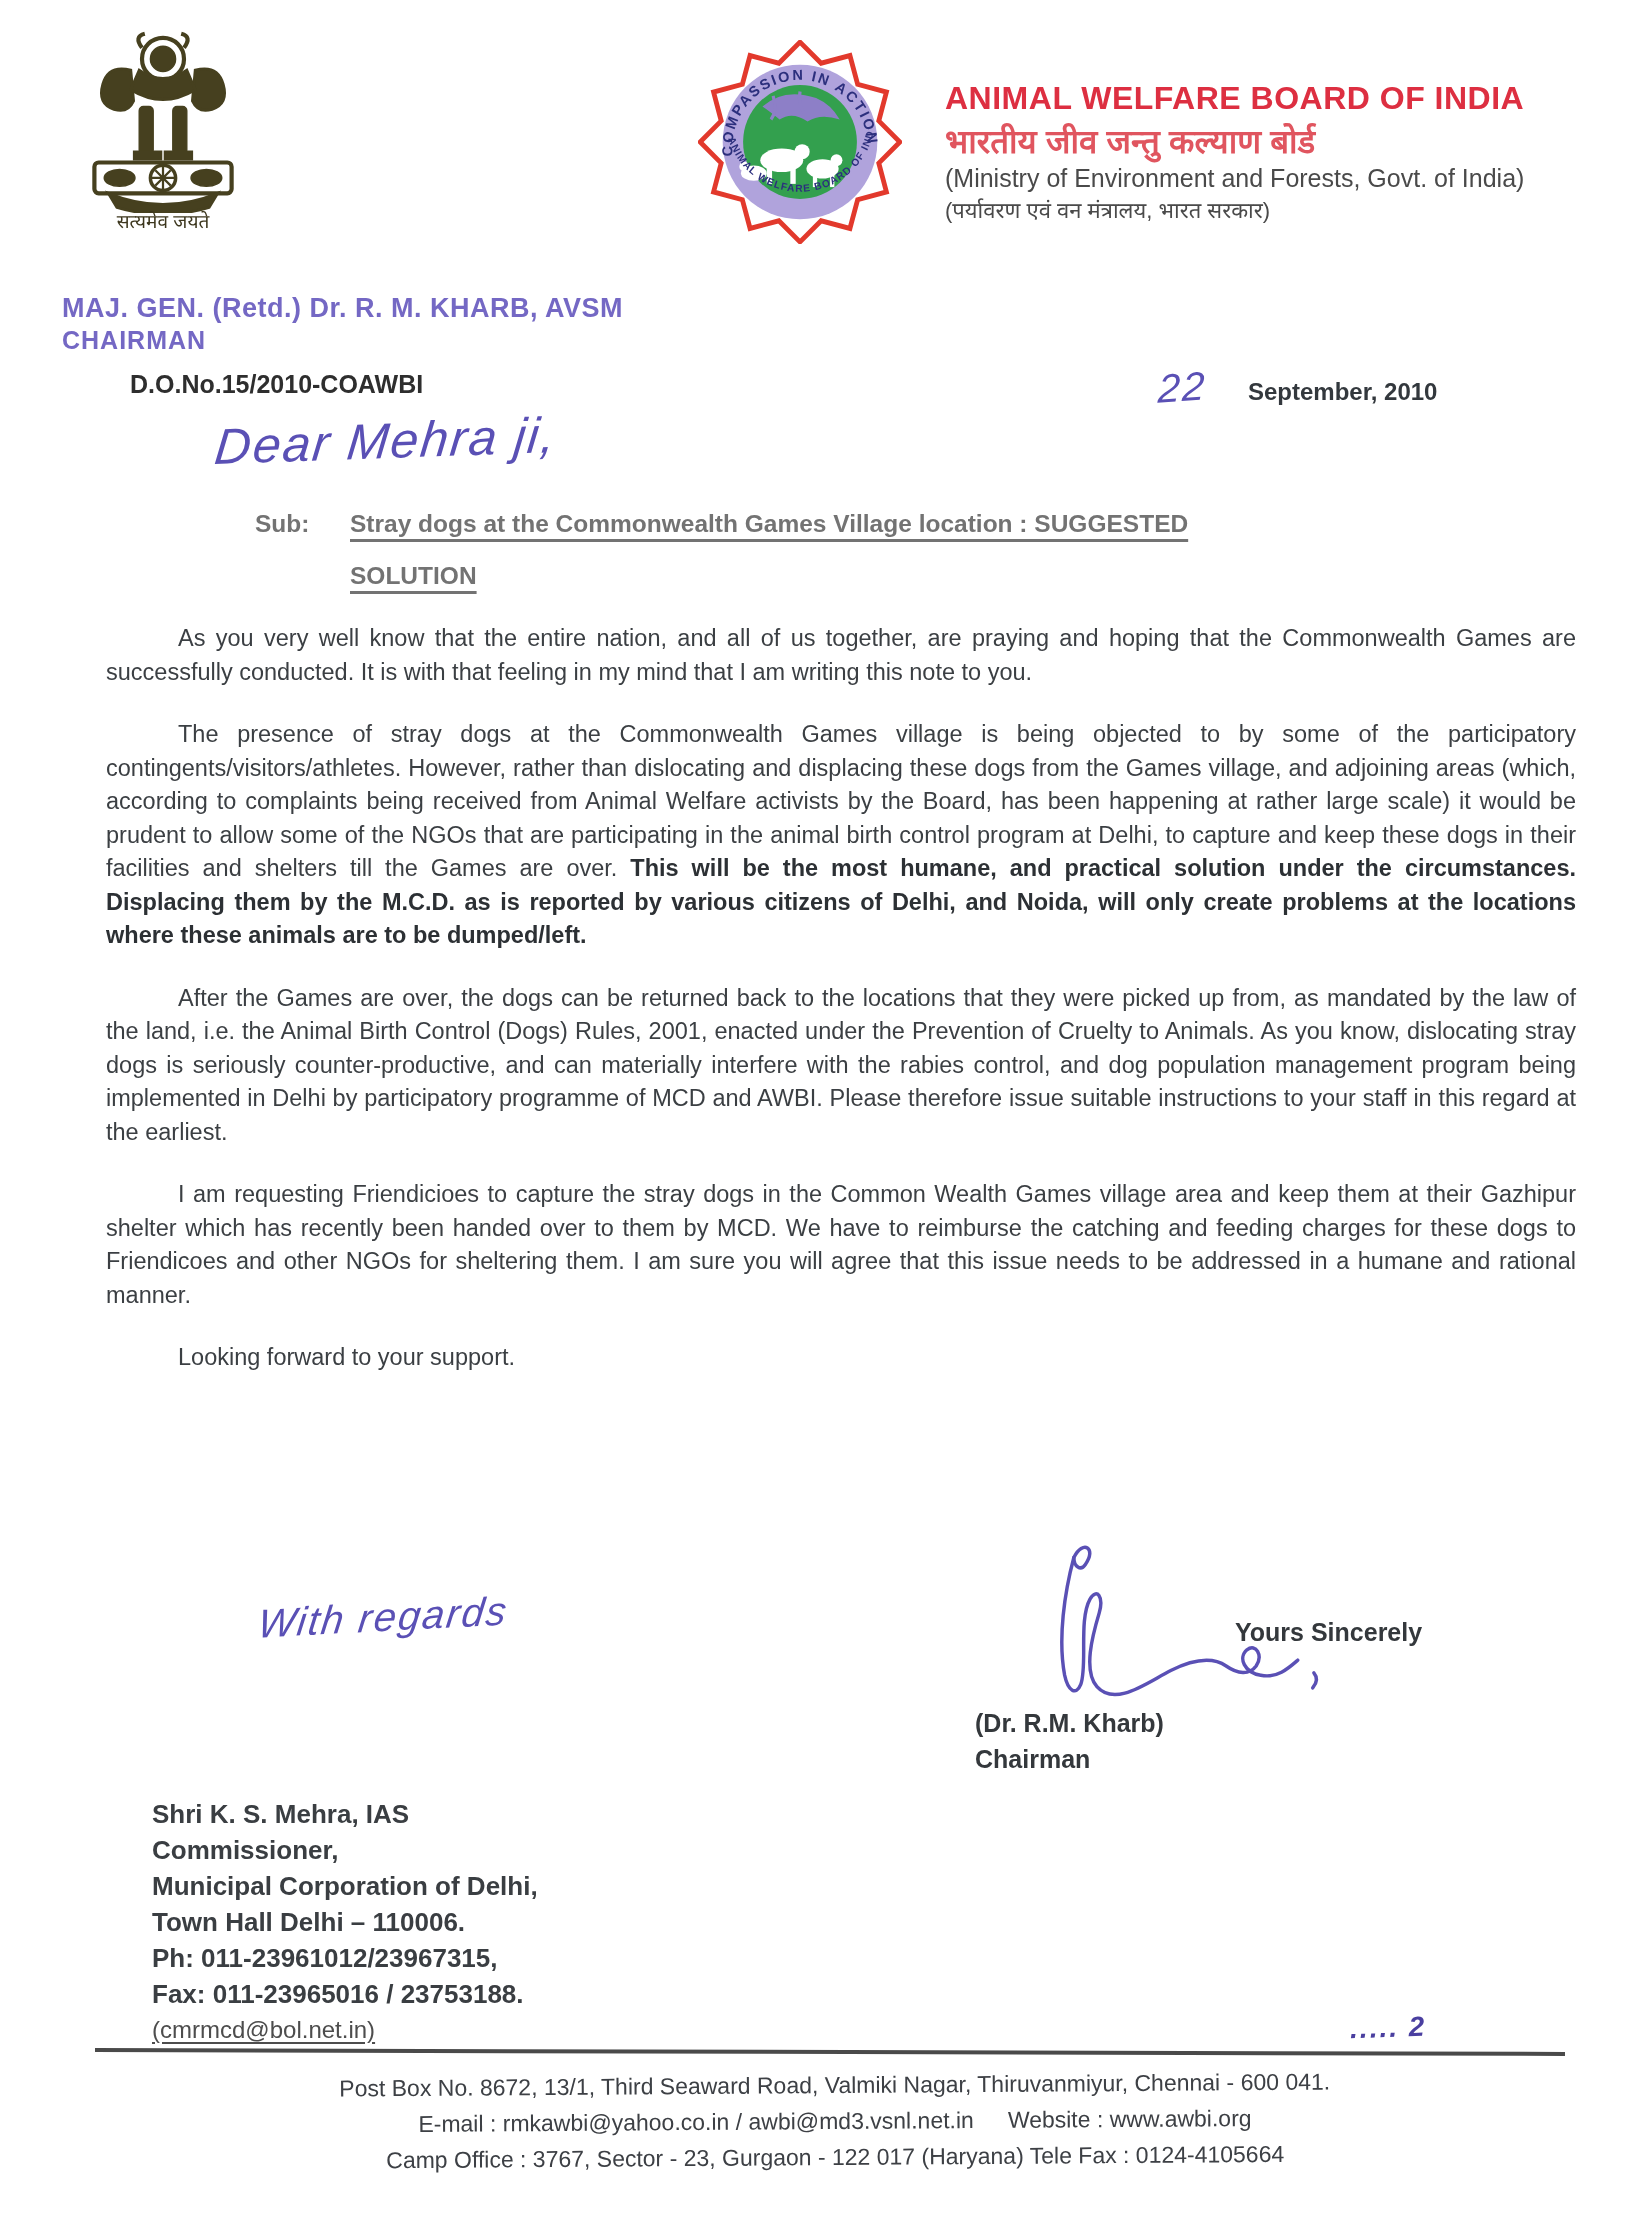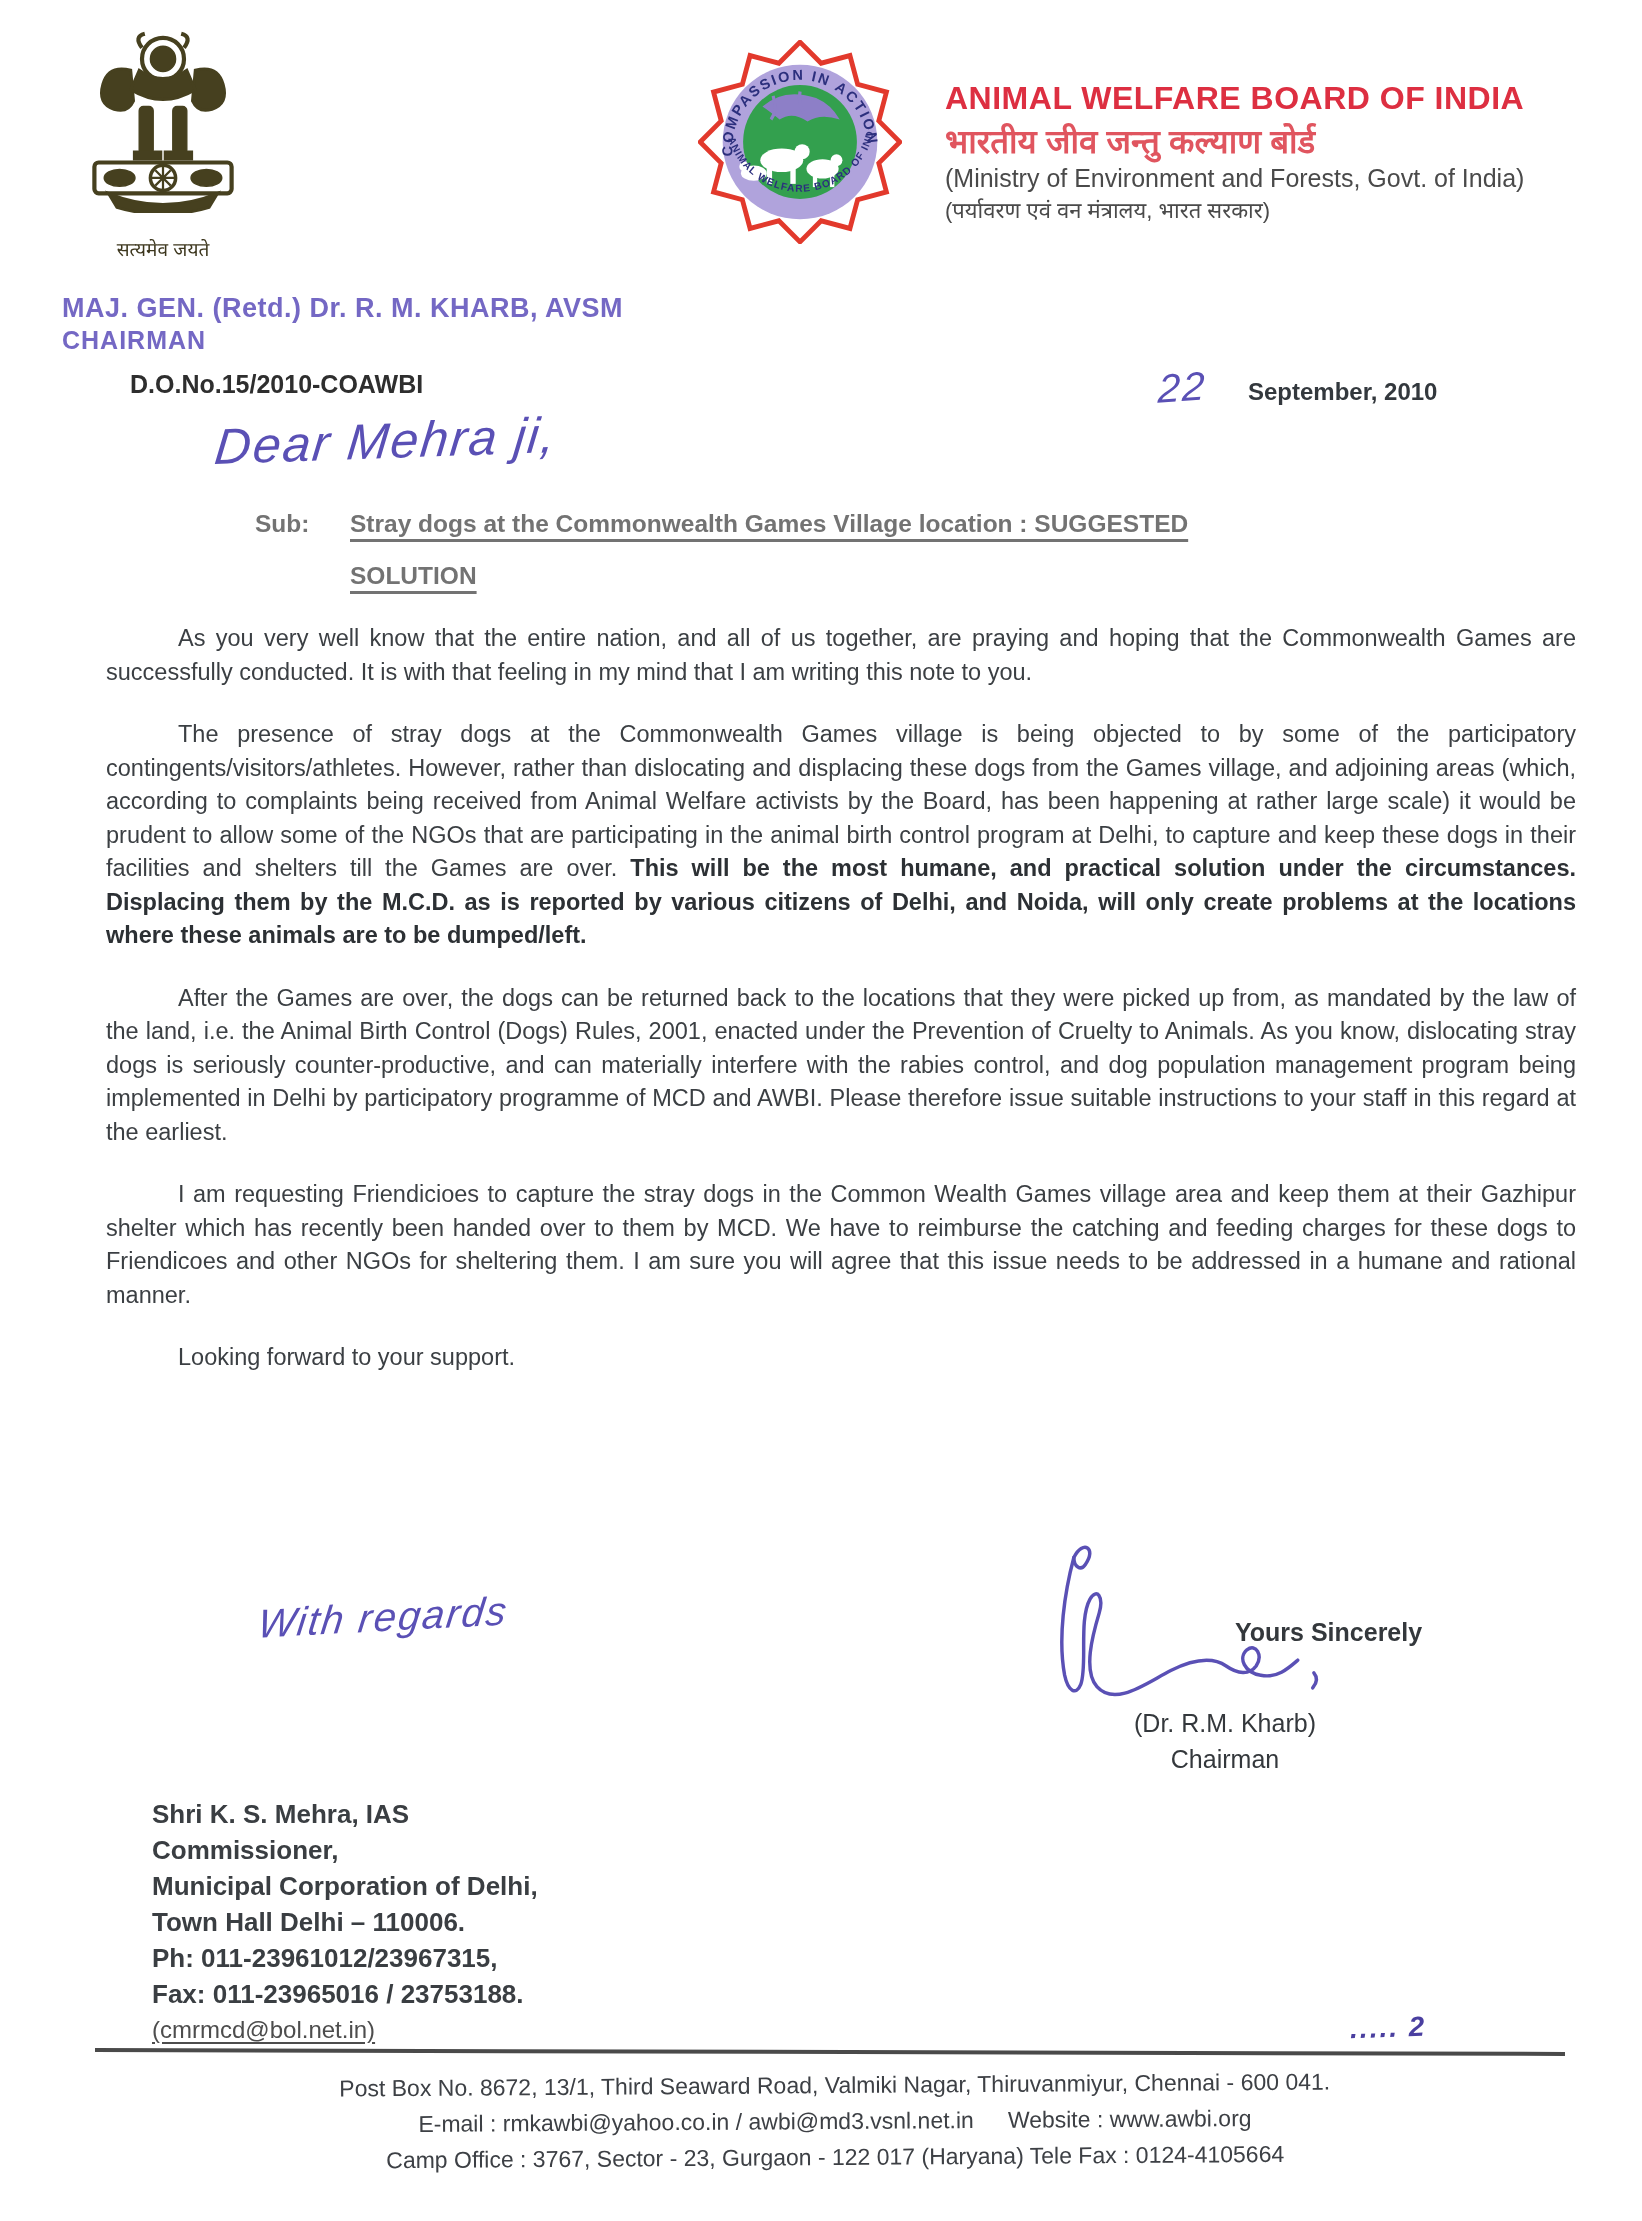--- a/index.html
+++ b/index.html
@@ -8,21 +8,21 @@
     background:#ffffff; overflow:hidden;
     font-family:"Liberation Sans", sans-serif; color:#3d3d3d;
   }
   .abs { position:absolute; }
 
   
   .org-en { font-size:32px; font-weight:bold; color:#dd2f41; letter-spacing:0.5px; }
   .org-hi { font-size:33px; font-weight:bold; color:#e0555f; }
   .ministry-en { font-size:25px; color:#4a4a4a; }
   .ministry-hi { font-size:22px; color:#4a4a4a; }
-  .emblem-caption { font-size:19px; color:#3c361d; width:210px; text-align:center;margin-top:28px; }
+  .emblem-caption { font-size:19px; color:#3c361d; width:210px; text-align:center; }
 
   .chairman-line1 { font-size:27px; font-weight:bold; color:#7468c4; letter-spacing:0.5px; }
   .chairman-line2 { font-size:25px; font-weight:bold; color:#7468c4; letter-spacing:1px; }
 
   .do-no { font-size:25px; font-weight:bold; color:#2e2e2e; }
   .date-rest { font-size:24px; font-weight:bold; color:#33383d; }
 
   .hand { color:#5a50b5; font-style:italic; letter-spacing:2px; }
   .hand-greeting { font-size:50px; transform:rotate(-2deg) skewX(-8deg); }
   .hand-day { font-size:40px; transform:rotate(-4deg) skewX(-6deg); }
@@ -36,21 +36,21 @@
 
   .bodycol { width:1470px; }
   .para {
     font-size:23.5px; line-height:33.5px; color:#3b3f43;
     text-align:justify; text-indent:72px; margin:0 0 29px 0;
   }
   .para b { color:#2c3034; }
   .para-last { text-align:left; }
 
   .sincerely { font-size:25px; font-weight:bold; color:#34383c;text-align:center; }
-  .signer { font-size:25px; font-weight:normal; color:#34383c; text-align:center; line-height:36px; }
+  .signer { font-size:25px; font-weight:bold; color:#34383c; text-align:left; line-height:36px; }
 
   .recipient { font-size:26px; font-weight:bold; color:#3a3e42; line-height:36px; }
   .recipient-email { font-size:24px; font-weight:normal; color:#4d4d4d; text-decoration:underline; text-underline-offset:4px; }
 
   .footer-rule { height:4px; background:#4a4a4a; transform:rotate(0.15deg); }
   .footer-text { width:1480px; text-align:center; font-size:23px; color:#3d4045; transform:rotate(-0.4deg); }
   .footer-line { margin-bottom:9px; }
   .footer-gap { display:inline-block; width:34px; }
 </style>
 </head>

